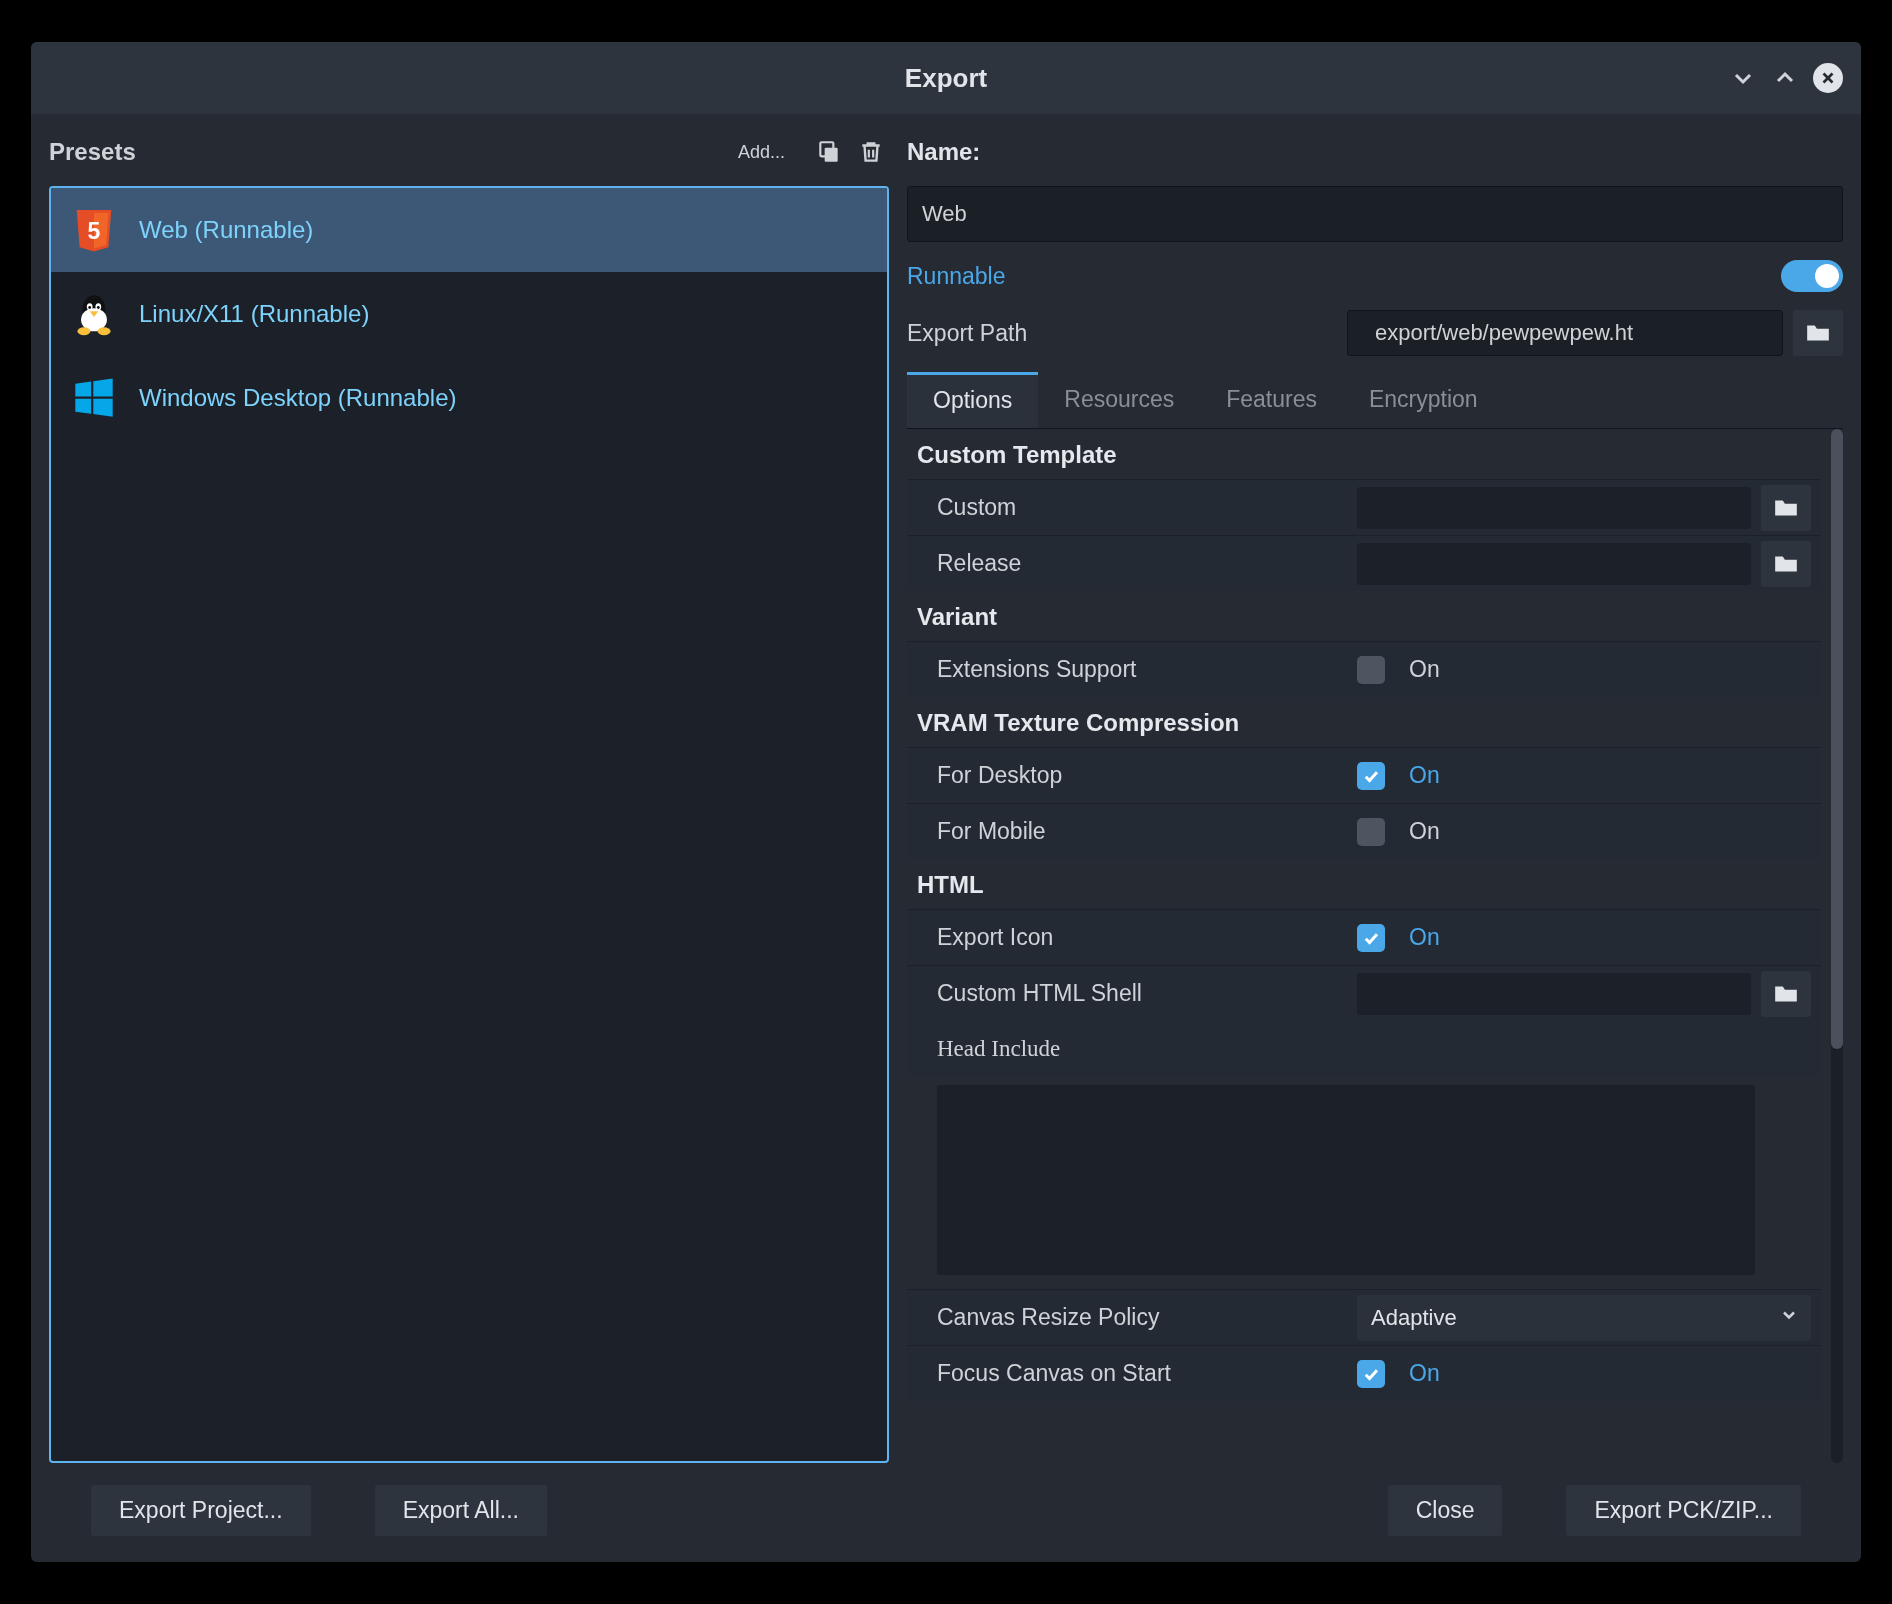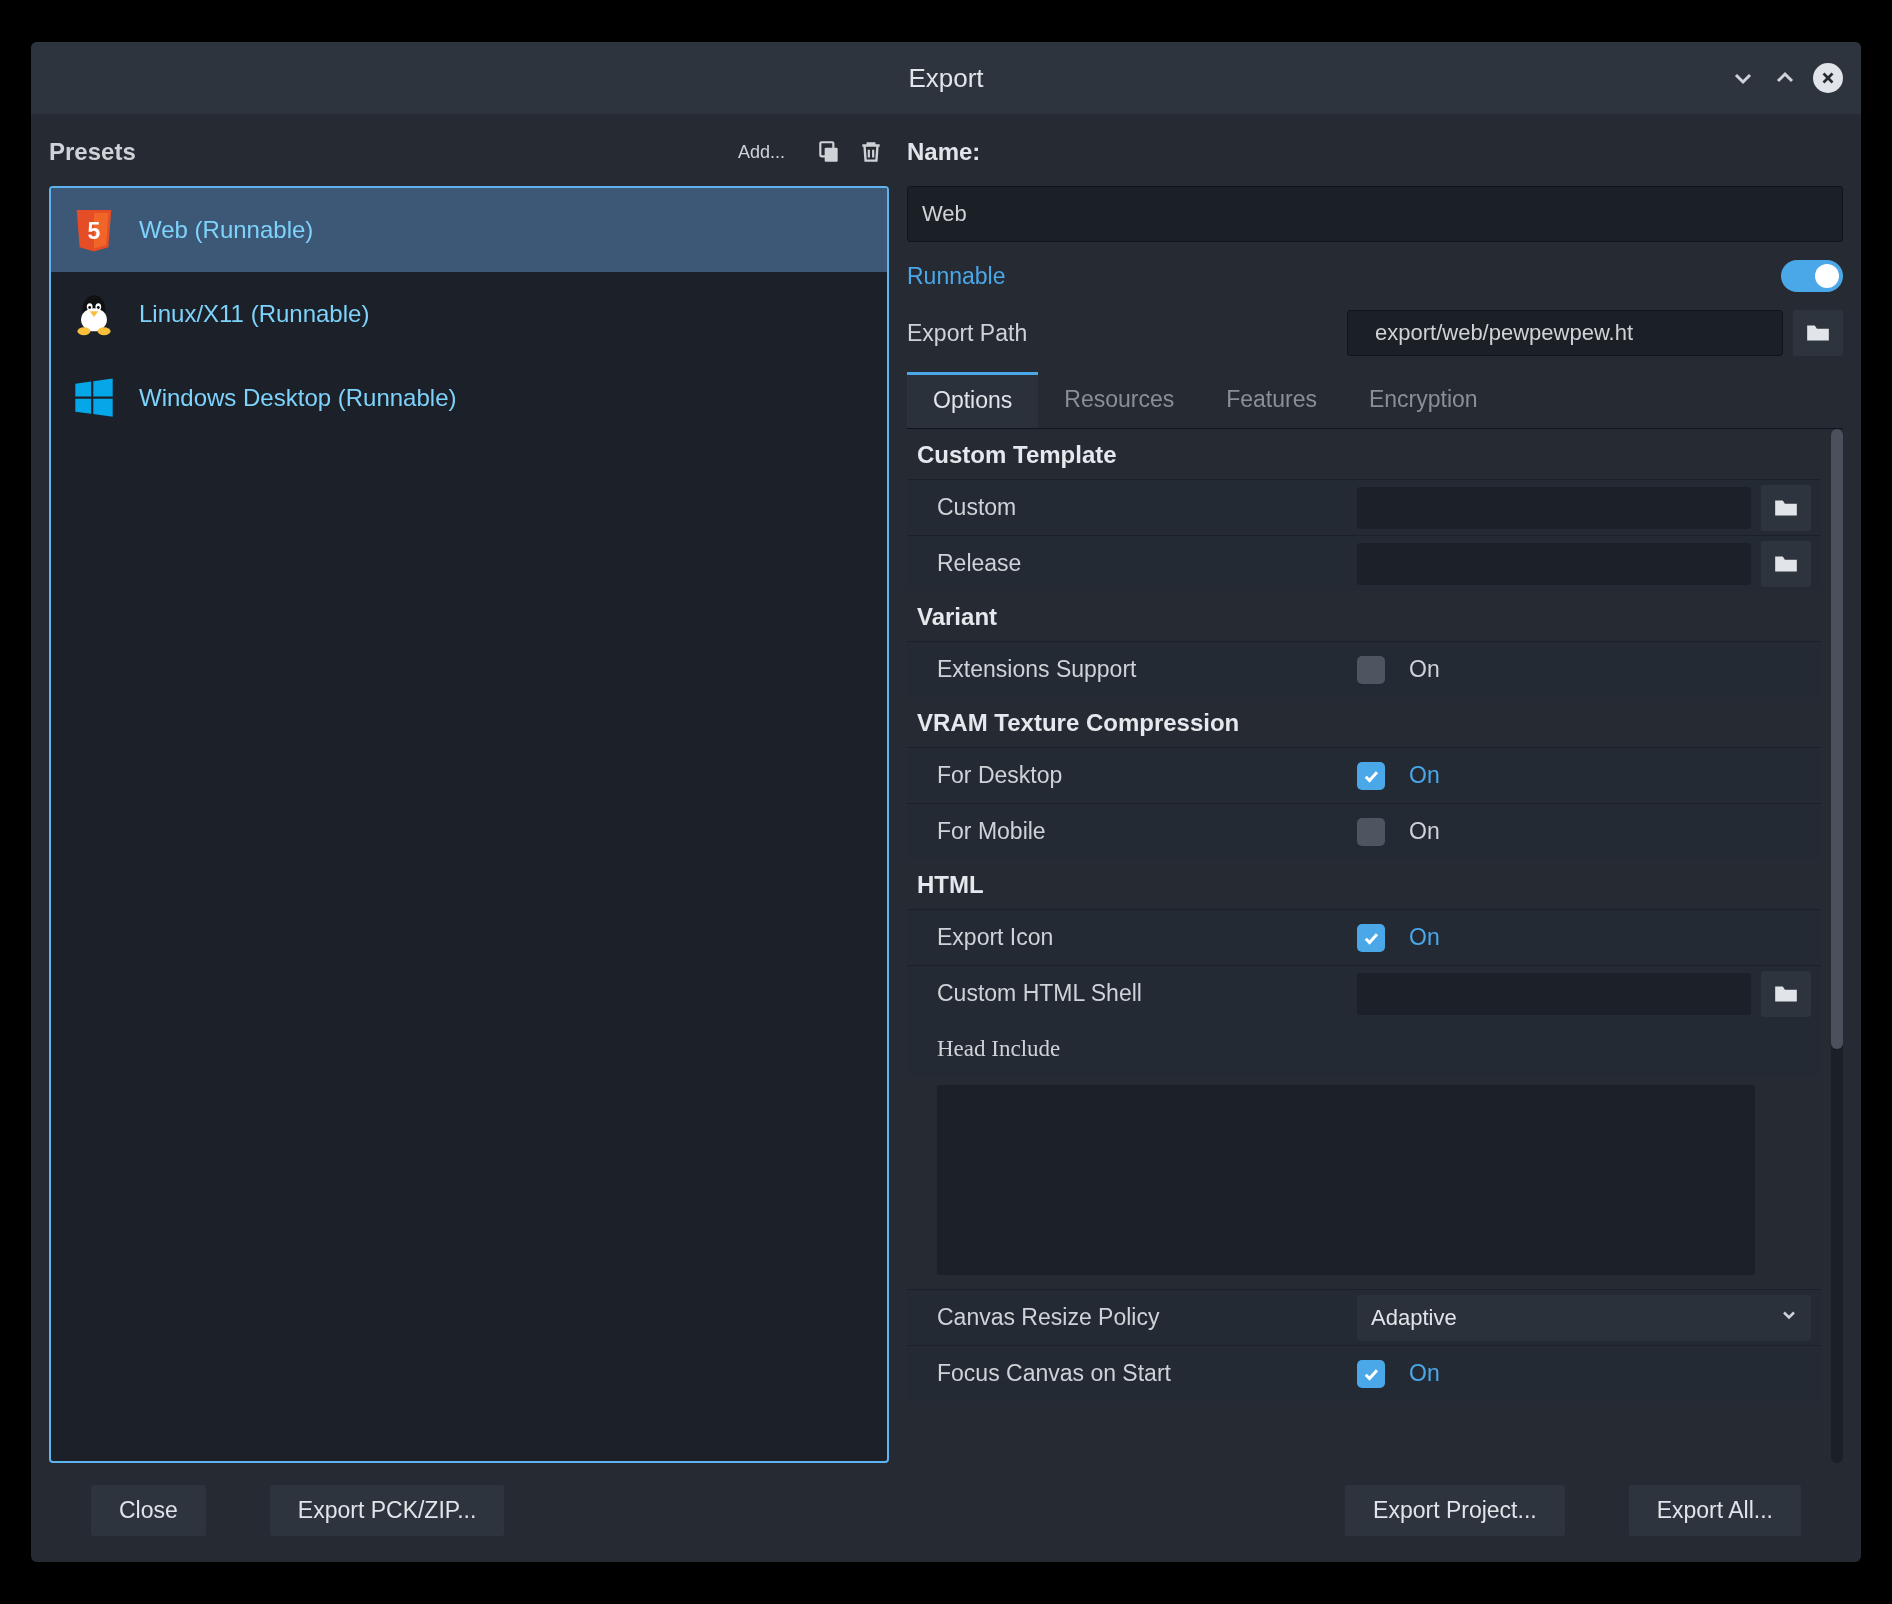--- a/index.html
+++ b/index.html
@@ -23,20 +23,21 @@
   border-radius: 6px;
   overflow: hidden;
 }
 .titlebar {
   height: 72px;
   background: #2e343e;
   display: flex;
   align-items: center;
   justify-content: center;
   position: relative;
+  font-weight: bold;
 }
 .titlebar-title { color: #e1e4e8; font-size: 26px; }
 .titlebar-controls {
   position: absolute;
   right: 18px;
   display: flex;
   gap: 14px;
   align-items: center;
 }
 .tb-icon { width: 28px; height: 28px; display:flex; align-items:center; justify-content:center; cursor:pointer; }
@@ -423,23 +424,23 @@
           <div class="scrollbar-stub">
             <div class="scrollbar-thumb"></div>
           </div>
         </div>
       </div>
 
     </div>
 
     <div class="footer">
       <div class="footer-group">
+        <button class="footer-btn">Export Project...</button>
+        <button class="footer-btn">Export All...</button>
+      </div>
+      <div class="footer-group">
         <button class="footer-btn">Close</button>
         <button class="footer-btn">Export PCK/ZIP...</button>
       </div>
-      <div class="footer-group">
-        <button class="footer-btn">Export Project...</button>
-        <button class="footer-btn">Export All...</button>
-      </div>
     </div>
   </div>
 
 </div>
 
 </body></html>

